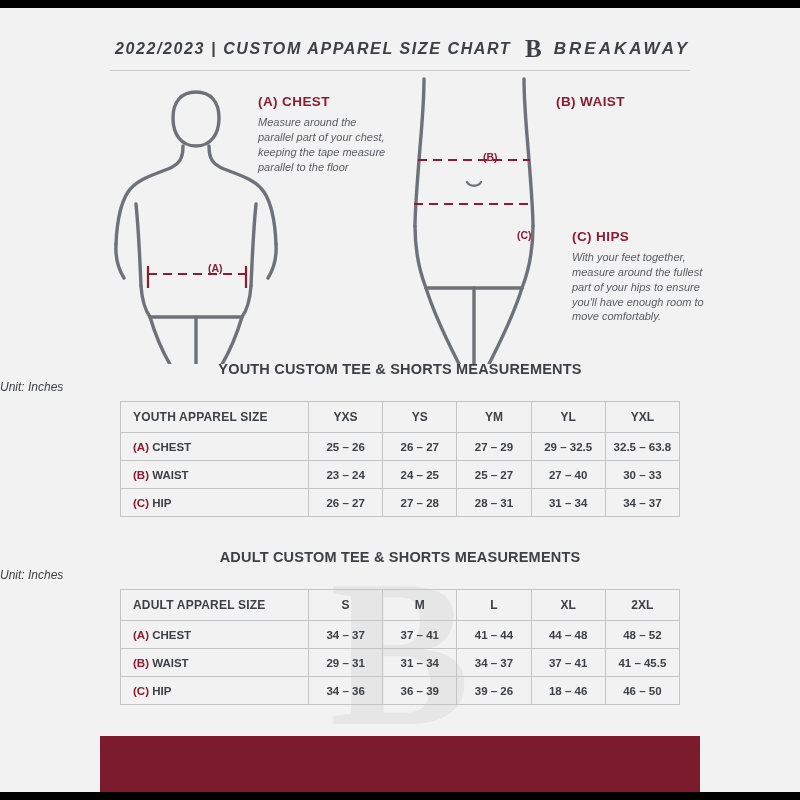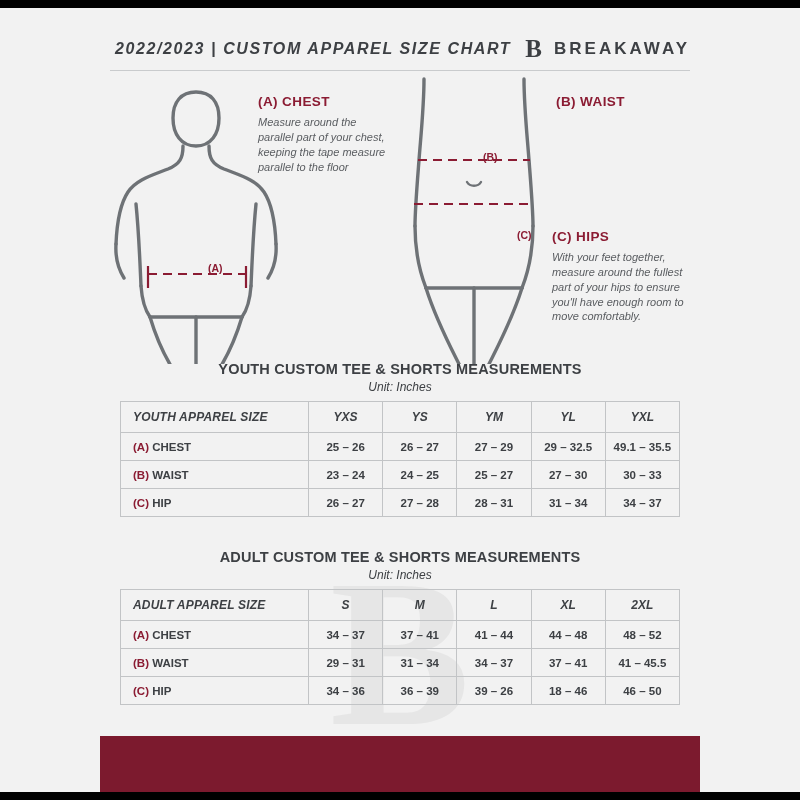--- a/index.html
+++ b/index.html
@@ -66,20 +66,21 @@
     font-size: 25px;
     font-weight: bold;
     color: #3d4044;
     line-height: 1;
   }
   .brand-name {
     font-size: 17px;
     font-weight: bold;
     letter-spacing: 3px;
     color: #3d4044;
+    font-style: italic;
   }
   .header-rule {
     position: absolute;
     left: 110px;
     right: 110px;
     top: 62px;
     height: 1px;
     background: #c9cbcd;
   }
 
@@ -100,21 +101,21 @@
     margin-bottom: 6px;
   }
   .note-body {
     font-size: 11px;
     font-style: italic;
     line-height: 1.35;
     color: #5a5d61;
   }
   .note-a { left: 258px; top: 20px; width: 135px; }
   .note-b { left: 556px; top: 20px; width: 135px; }
-  .note-c { left: 552px; top: 155px; width: 140px; }
+  .note-c { left: 572px; top: 155px; width: 140px; }
 
   .marker {
     position: absolute;
     font-size: 10.5px;
     font-weight: bold;
     color: #8b1c33;
   }
   .m-a { left: 208px; top: 188px; }
   .m-b { left: 483px; top: 77px; }
   .m-c { left: 517px; top: 155px; }
@@ -124,21 +125,20 @@
   
   .section { margin-top: 2px; }
   .sec-title {
     text-align: center;
     font-size: 14.5px;
     font-weight: bold;
     color: #3d4044;
     letter-spacing: 0.2px;
   }
   .sec-sub {
-    text-align: center;
     font-size: 12px;
     font-style: italic;
     color: #3d4044;
     margin-top: 3px;
     margin-bottom: 7px;
   }
   table {
     border-collapse: collapse;
     width: 560px;
     margin: 0 auto;
@@ -155,21 +155,20 @@
   }
   th.label-col, td.label-col {
     text-align: left;
     padding-left: 12px;
     width: 175px;
   }
   thead th {
     font-size: 12px;
     font-weight: bold;
     height: 30px;
-    font-style: italic;
   }
   thead th.label-col { letter-spacing: 0.2px; }
   td.label-col { font-weight: bold; }
   td.label-col .tag { color: #8b1c33; }
   tbody tr td:first-child { font-weight: bold; }
 
   
   .footer-bar {
     position: absolute;
     left: 100px;
@@ -280,28 +279,28 @@
             <th>YXL</th>
           </tr>
         </thead>
         <tbody>
           <tr>
             <td class="label-col"><span class="tag">(A)</span><span> CHEST</span></td>
             <td>25 – 26</td>
             <td>26 – 27</td>
             <td>27 – 29</td>
             <td>29 – 32.5</td>
-            <td>49.1 – 35.5</td>
+            <td>32.5 – 63.8</td>
           </tr>
           <tr>
             <td class="label-col"><span class="tag">(B)</span><span> WAIST</span></td>
             <td>23 – 24</td>
             <td>24 – 25</td>
             <td>25 – 27</td>
-            <td>27 – 30</td>
+            <td>27 – 40</td>
             <td>30 – 33</td>
           </tr>
           <tr>
             <td class="label-col"><span class="tag">(C)</span><span> HIP</span></td>
             <td>26 – 27</td>
             <td>27 – 28</td>
             <td>28 – 31</td>
             <td>31 – 34</td>
             <td>34 – 37</td>
           </tr>

